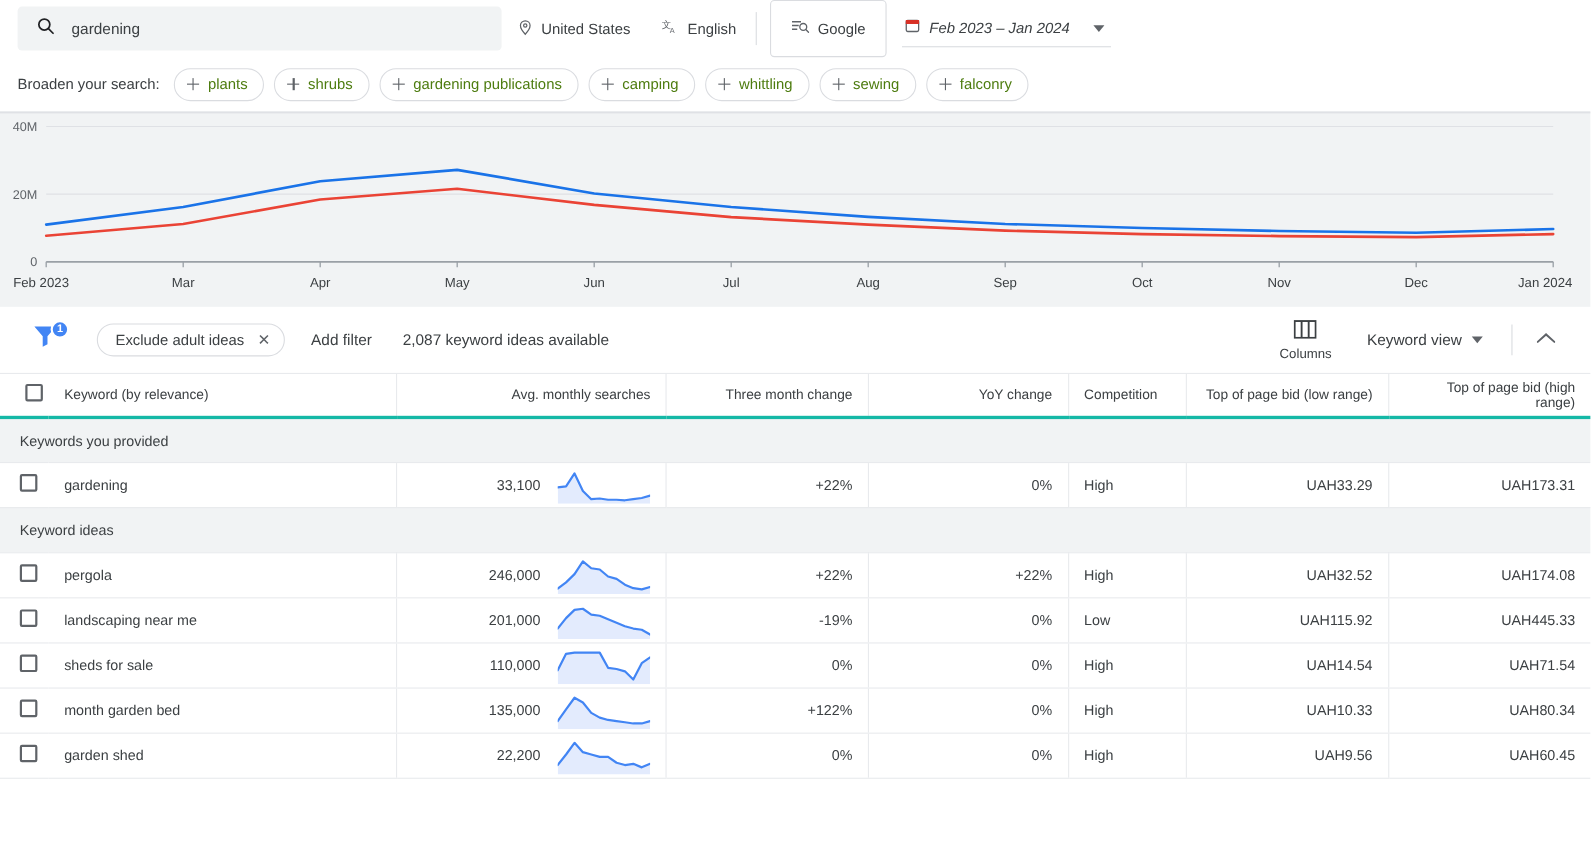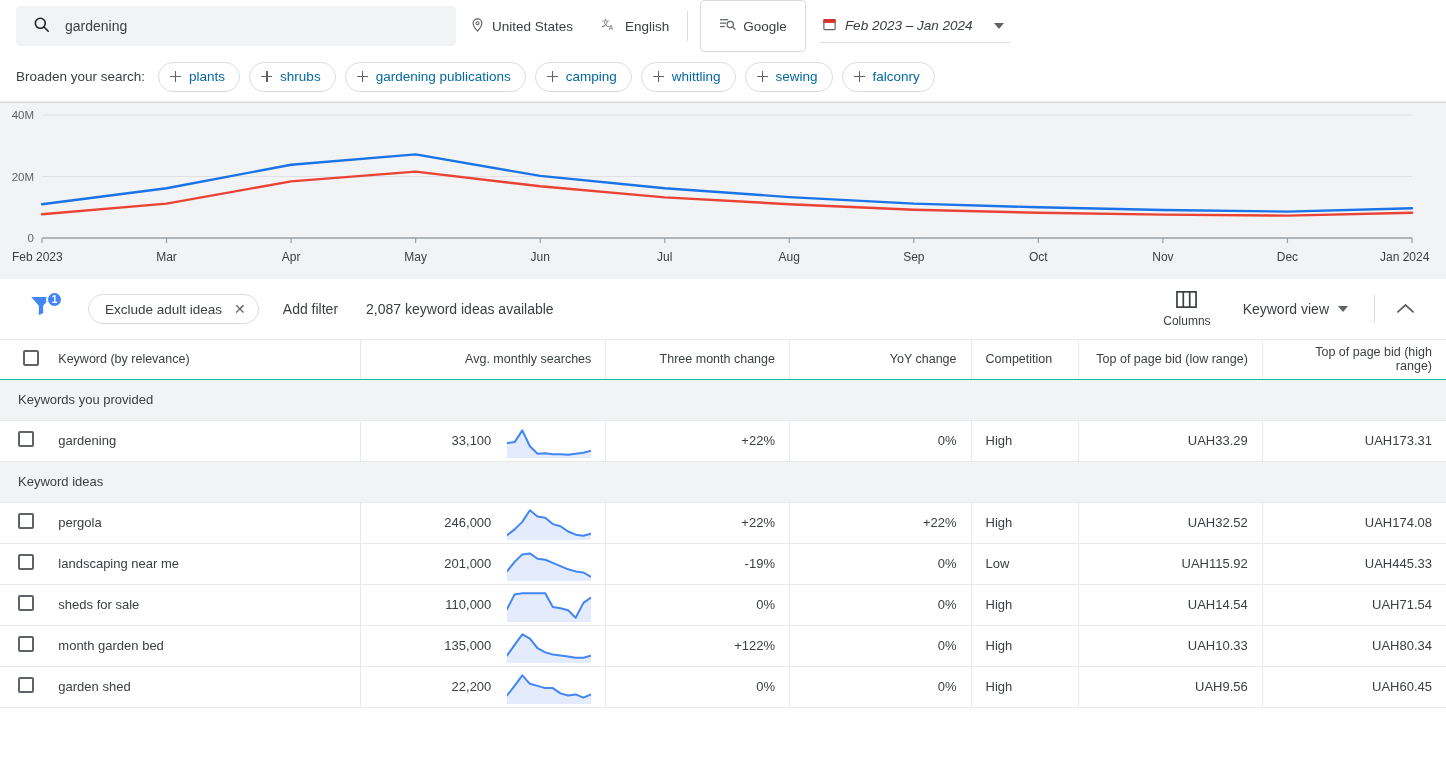--- a/index.html
+++ b/index.html
@@ -46,21 +46,21 @@
 
   
   .broaden {
     height: 50px; display:flex; align-items:center; gap:9px;
     padding: 0 16px; border-bottom:1px solid #e8eaed;
   }
   .broaden-label { font-size:13.5px; color:#3c4043; margin-right:4px; }
   .chip {
     display:flex; align-items:center; gap:8px; height:30px;
     border:1px solid #dadce0; border-radius:16px; padding: 0 14px 0 11px;
-    font-size:13.5px; color:#0369a1; background:#fff; white-space:nowrap;
+    font-size:13.5px; color:#4d7c0f; background:#fff; white-space:nowrap;
   }
   .plus {
     position:relative; width:11px; height:11px; flex:none;
   }
   .plus::before, .plus::after {
     content:""; position:absolute; background:#5f6368;
   }
   .plus::before { left:0; top:5px; width:11px; height:1.4px; }
   .plus::after { top:0; left:5px; height:11px; width:1.4px; }
 
@@ -105,21 +105,21 @@
 
   
   table.kwtable { width:1446px; border-collapse:collapse; table-layout:fixed; }
   table.kwtable th, table.kwtable td {
     font-weight:normal; font-size:13px; color:#3c4043;
     border-bottom:1px solid #e8eaed; padding: 0 14px; height:41px;
     vertical-align:middle;
   }
   table.kwtable thead th {
     height:39px; font-size:12.5px; color:#3c4043;
-    border-bottom:1px solid #14b8a6; background:#fff;
+    border-bottom:3px solid #14b8a6; background:#fff;
   }
   .c-check { width:42px; padding-left:18px !important; padding-right:0 !important; }
   .c-kw    { width:300px; text-align:left; }
   .c-avg   { width:232px; text-align:right; }
   .c-3mo   { width:174px; text-align:right; }
   .c-yoy   { width:172px; text-align:right; }
   .c-comp  { width:102px; text-align:left; }
   .c-low   { width:174px; text-align:right; }
   .c-high  { width:174px; text-align:right; }
 

